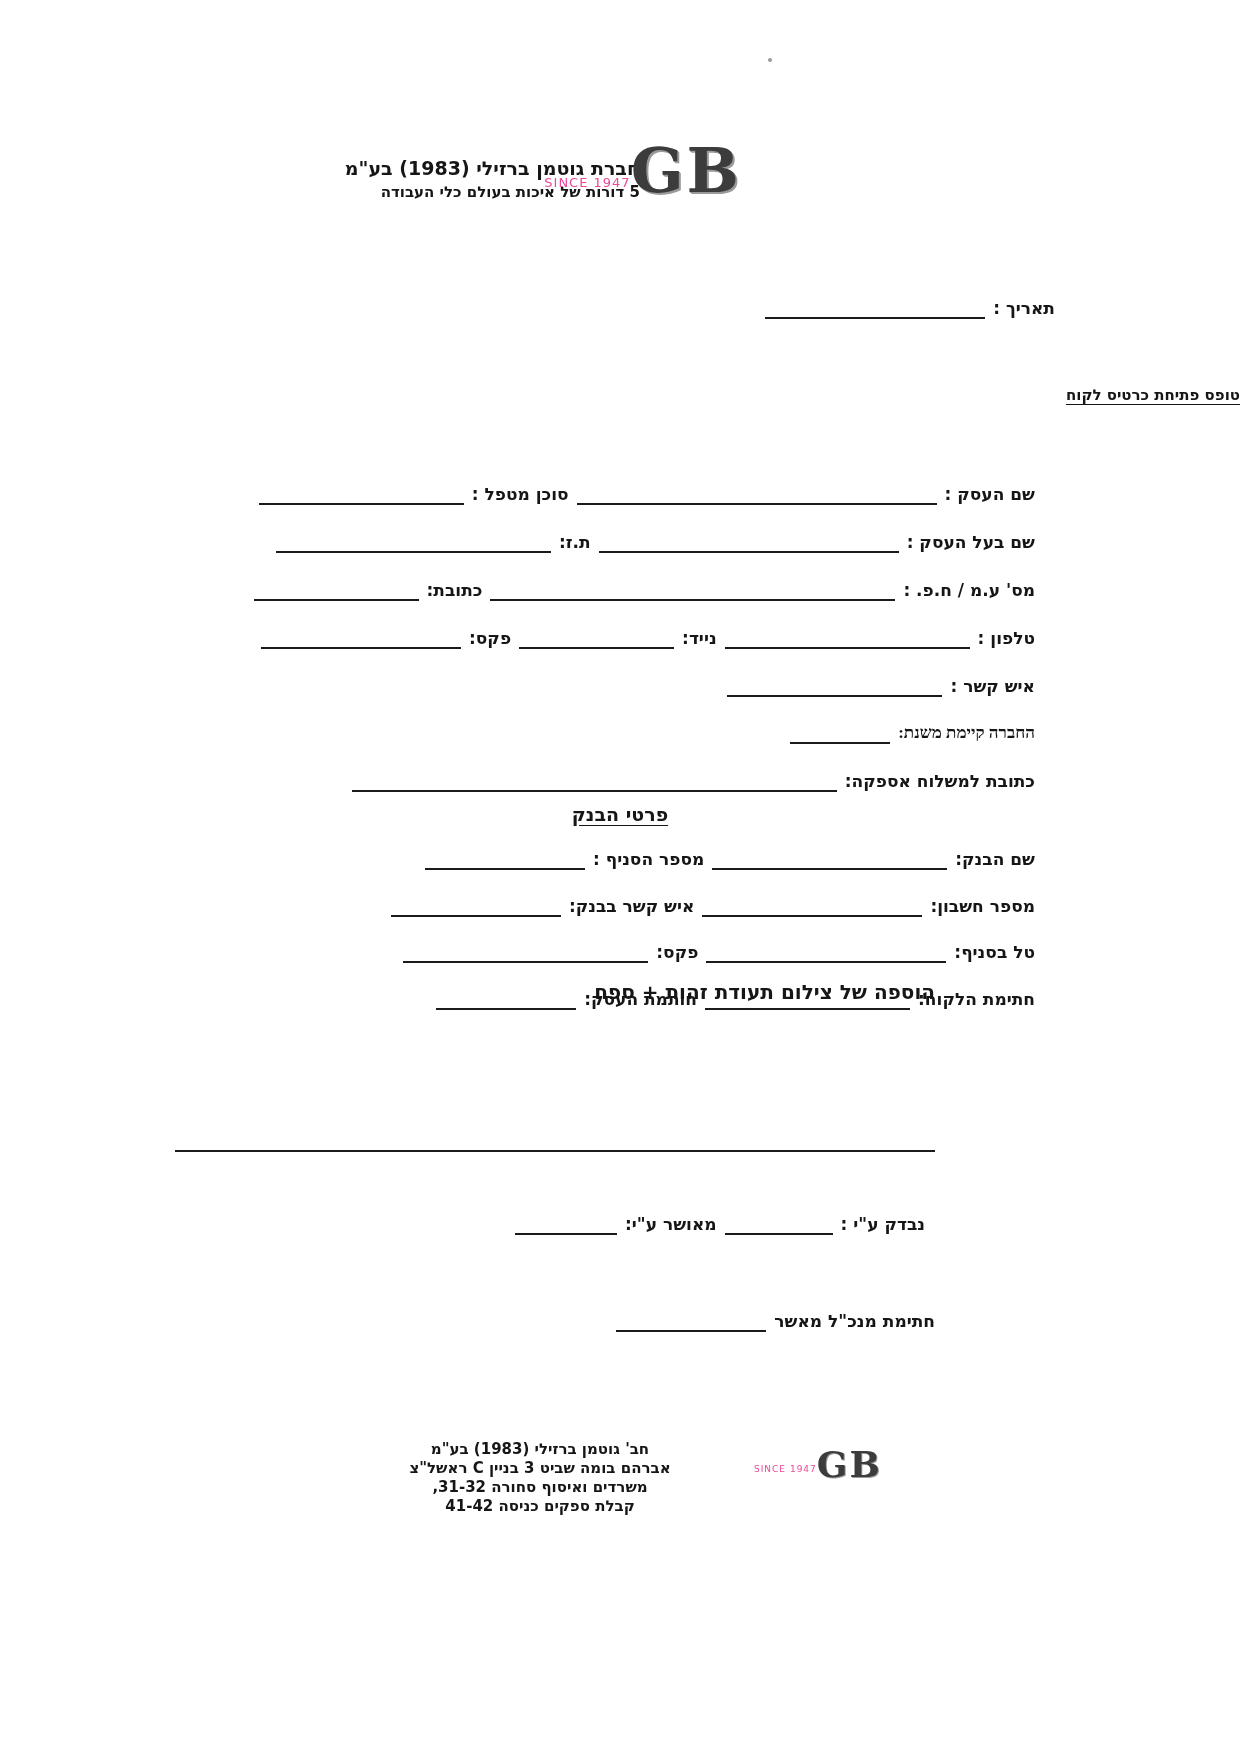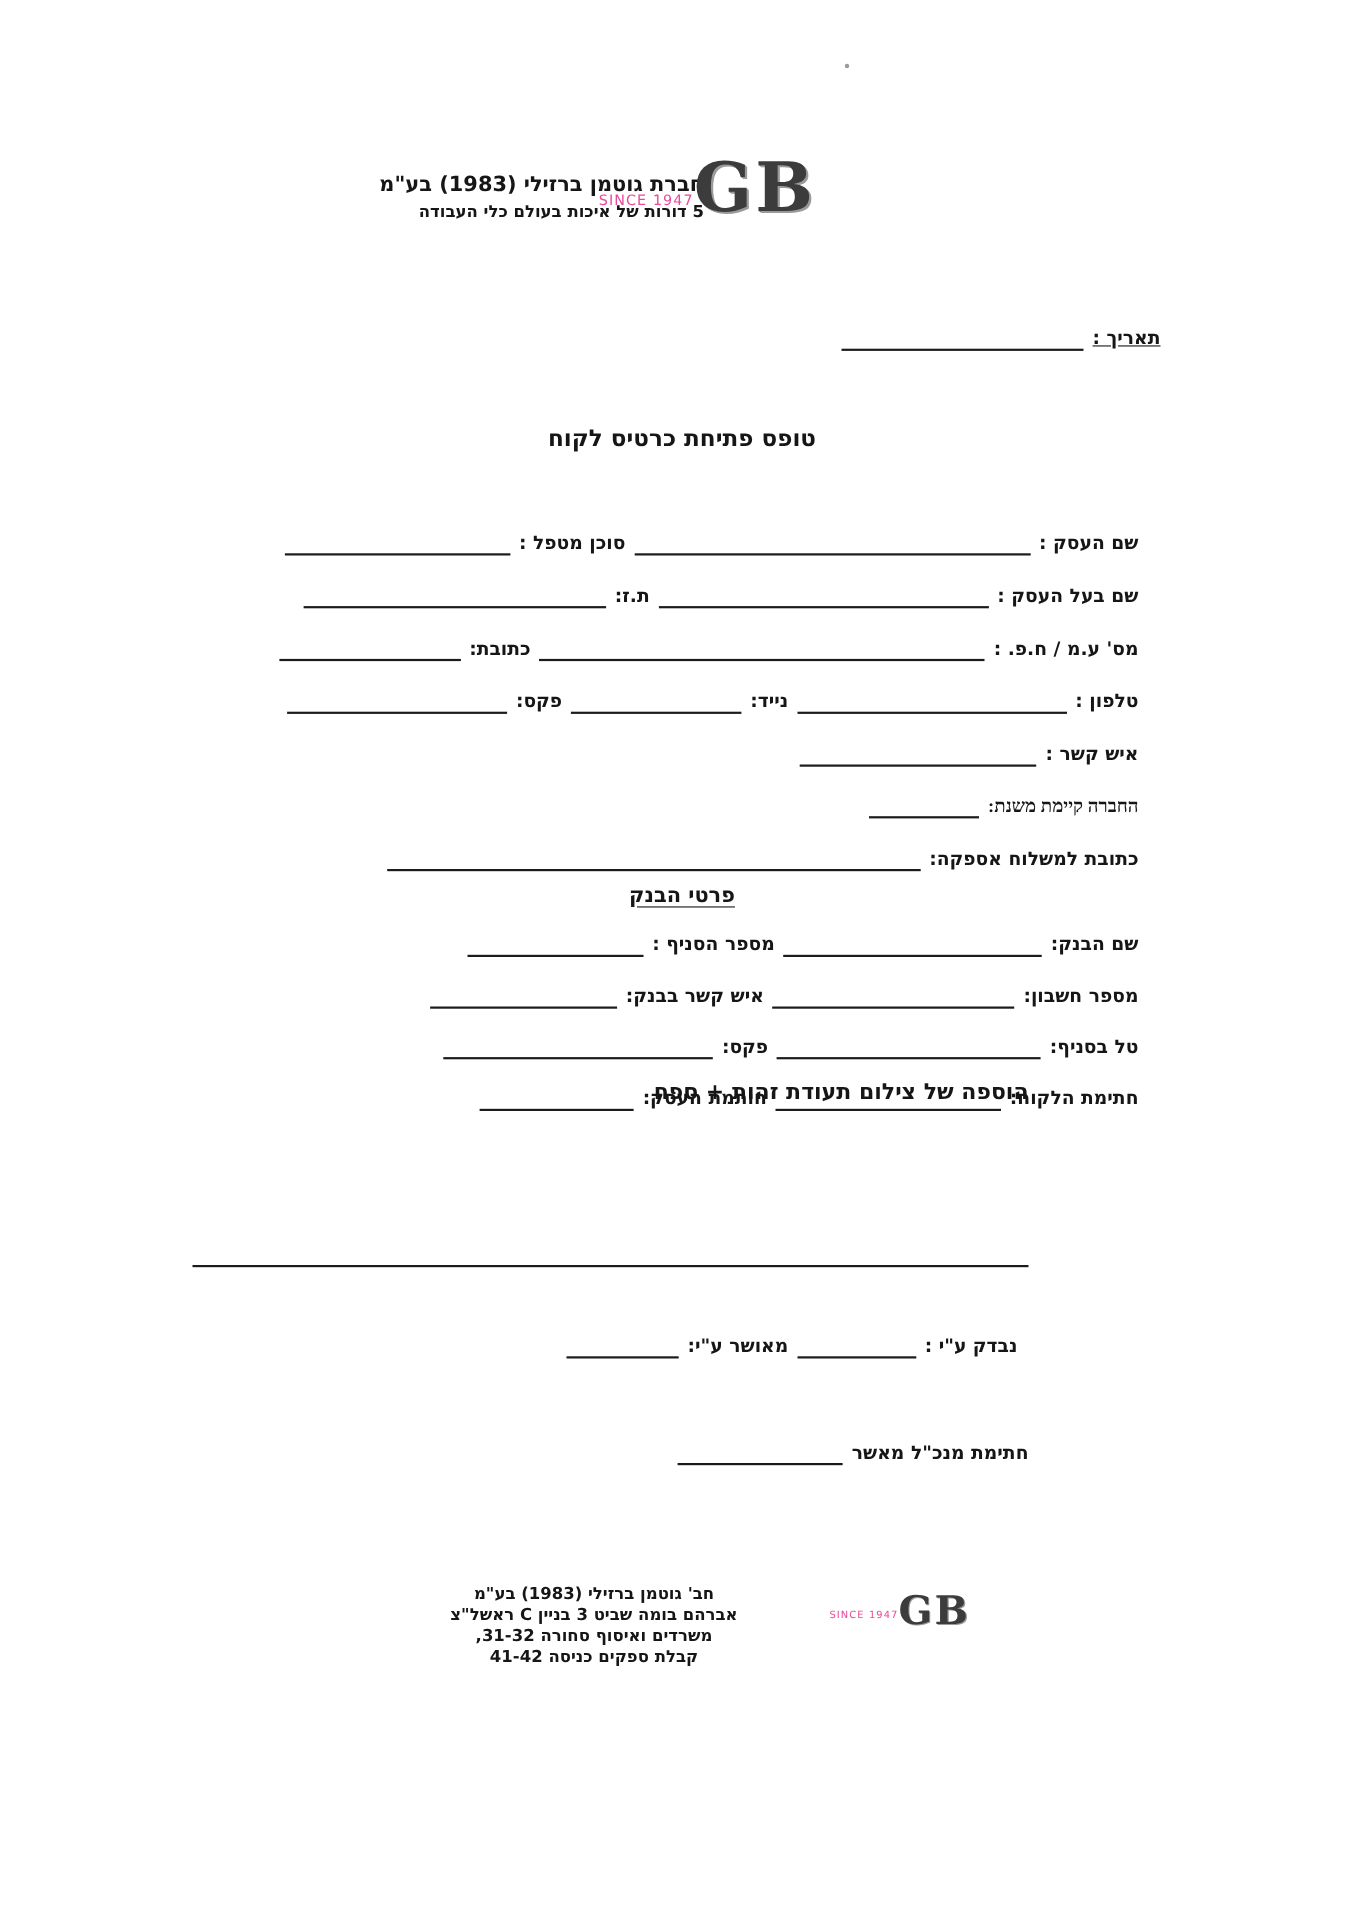--- a/index.html
+++ b/index.html
@@ -42,22 +42,22 @@
   .gb-diamond {
     background:#9d9d9d;
     clip-path:polygon(50% 0, 100% 50%, 50% 100%, 0 50%);
   }
   .header-logo .gb-diamond { width:88px; height:34px; margin-top:-16px; }
   .since-text { font-weight:400; letter-spacing:1px; color:#ec4899; white-space:nowrap; }
   .header-logo .since-text { font-size:13px; margin-top:22px; }
   
   .form-title {
     position:absolute; top:386px; left:0; width:100%;
-    text-align:center; font-weight:700; font-size:21px;
-    text-underline-offset:4px;
+    font-weight:700; font-size:15px;
+    text-decoration:underline; text-underline-offset:4px;
   }
   .bank-title {
     position:absolute; top:803px; left:0; width:100%;
     text-align:center; font-weight:700; font-size:19px;
     text-decoration:underline; text-underline-offset:4px;
   }
   .note-line { position:absolute; top:980px; right:305px; font-weight:700; font-size:20px; white-space:nowrap; }
   .divider { position:absolute; top:1150px; left:175px; width:760px; height:2px; background:#1b1b1b; }
   
   .footer-block { position:absolute; top:1440px; left:270px; width:540px; text-align:center; }
@@ -79,21 +79,21 @@
     <div class="company-line1">חברת גוטמן ברזילי (1983) בע"מ</div>
     <div class="company-line2">5 דורות של איכות בעולם כלי העבודה</div>
   </div>
 
   <div class="gb-logo header-logo">
     <div class="gb-letters">GB</div>
     <div class="gb-diamond"></div>
     <div class="since-text">SINCE 1947</div>
   </div>
 
-  <div class="row" style="top:297px; right:185px;text-decoration:underline;">
+  <div class="row" style="top:297px; right:185px;">
     <span class="label">תאריך :</span>
     <span class="blank" style="width:220px;"></span>
   </div>
 
   <div class="form-title">טופס פתיחת כרטיס לקוח</div>
 
   <div class="row" style="top:483px; right:205px;">
     <span class="label">שם העסק :</span>
     <span class="blank" style="width:360px;"></span>
     <span class="label">סוכן מטפל :</span>

